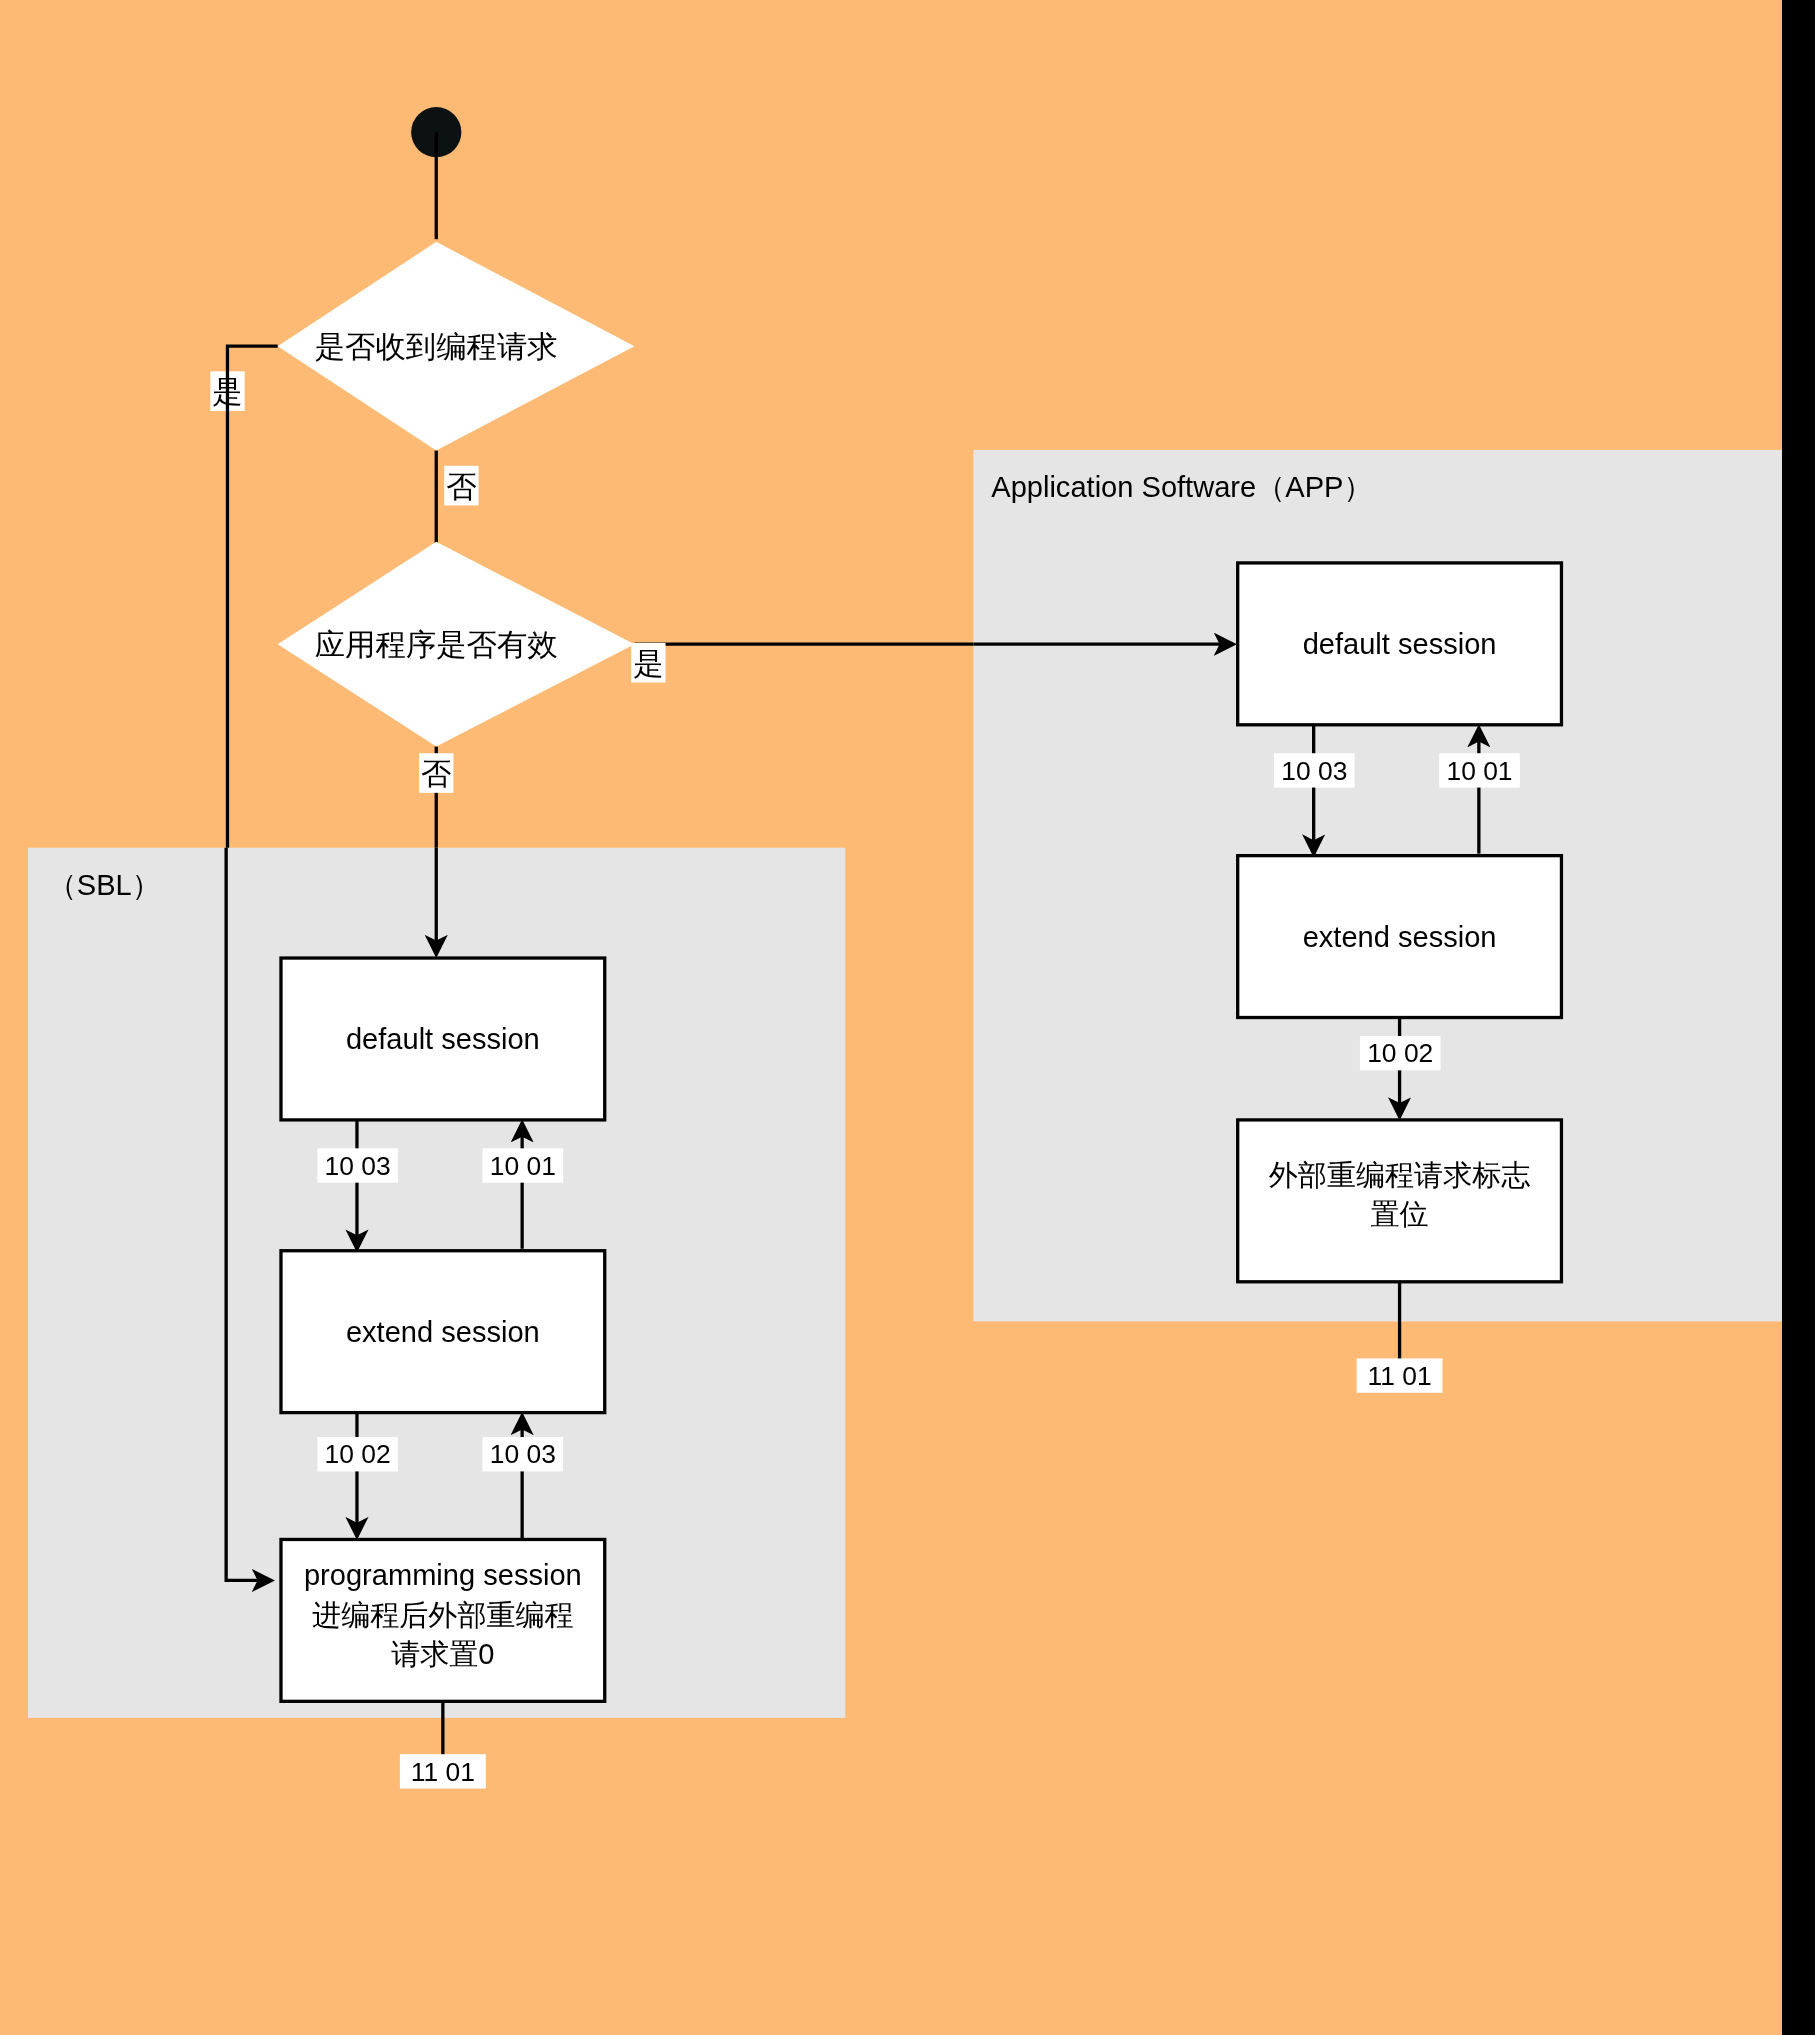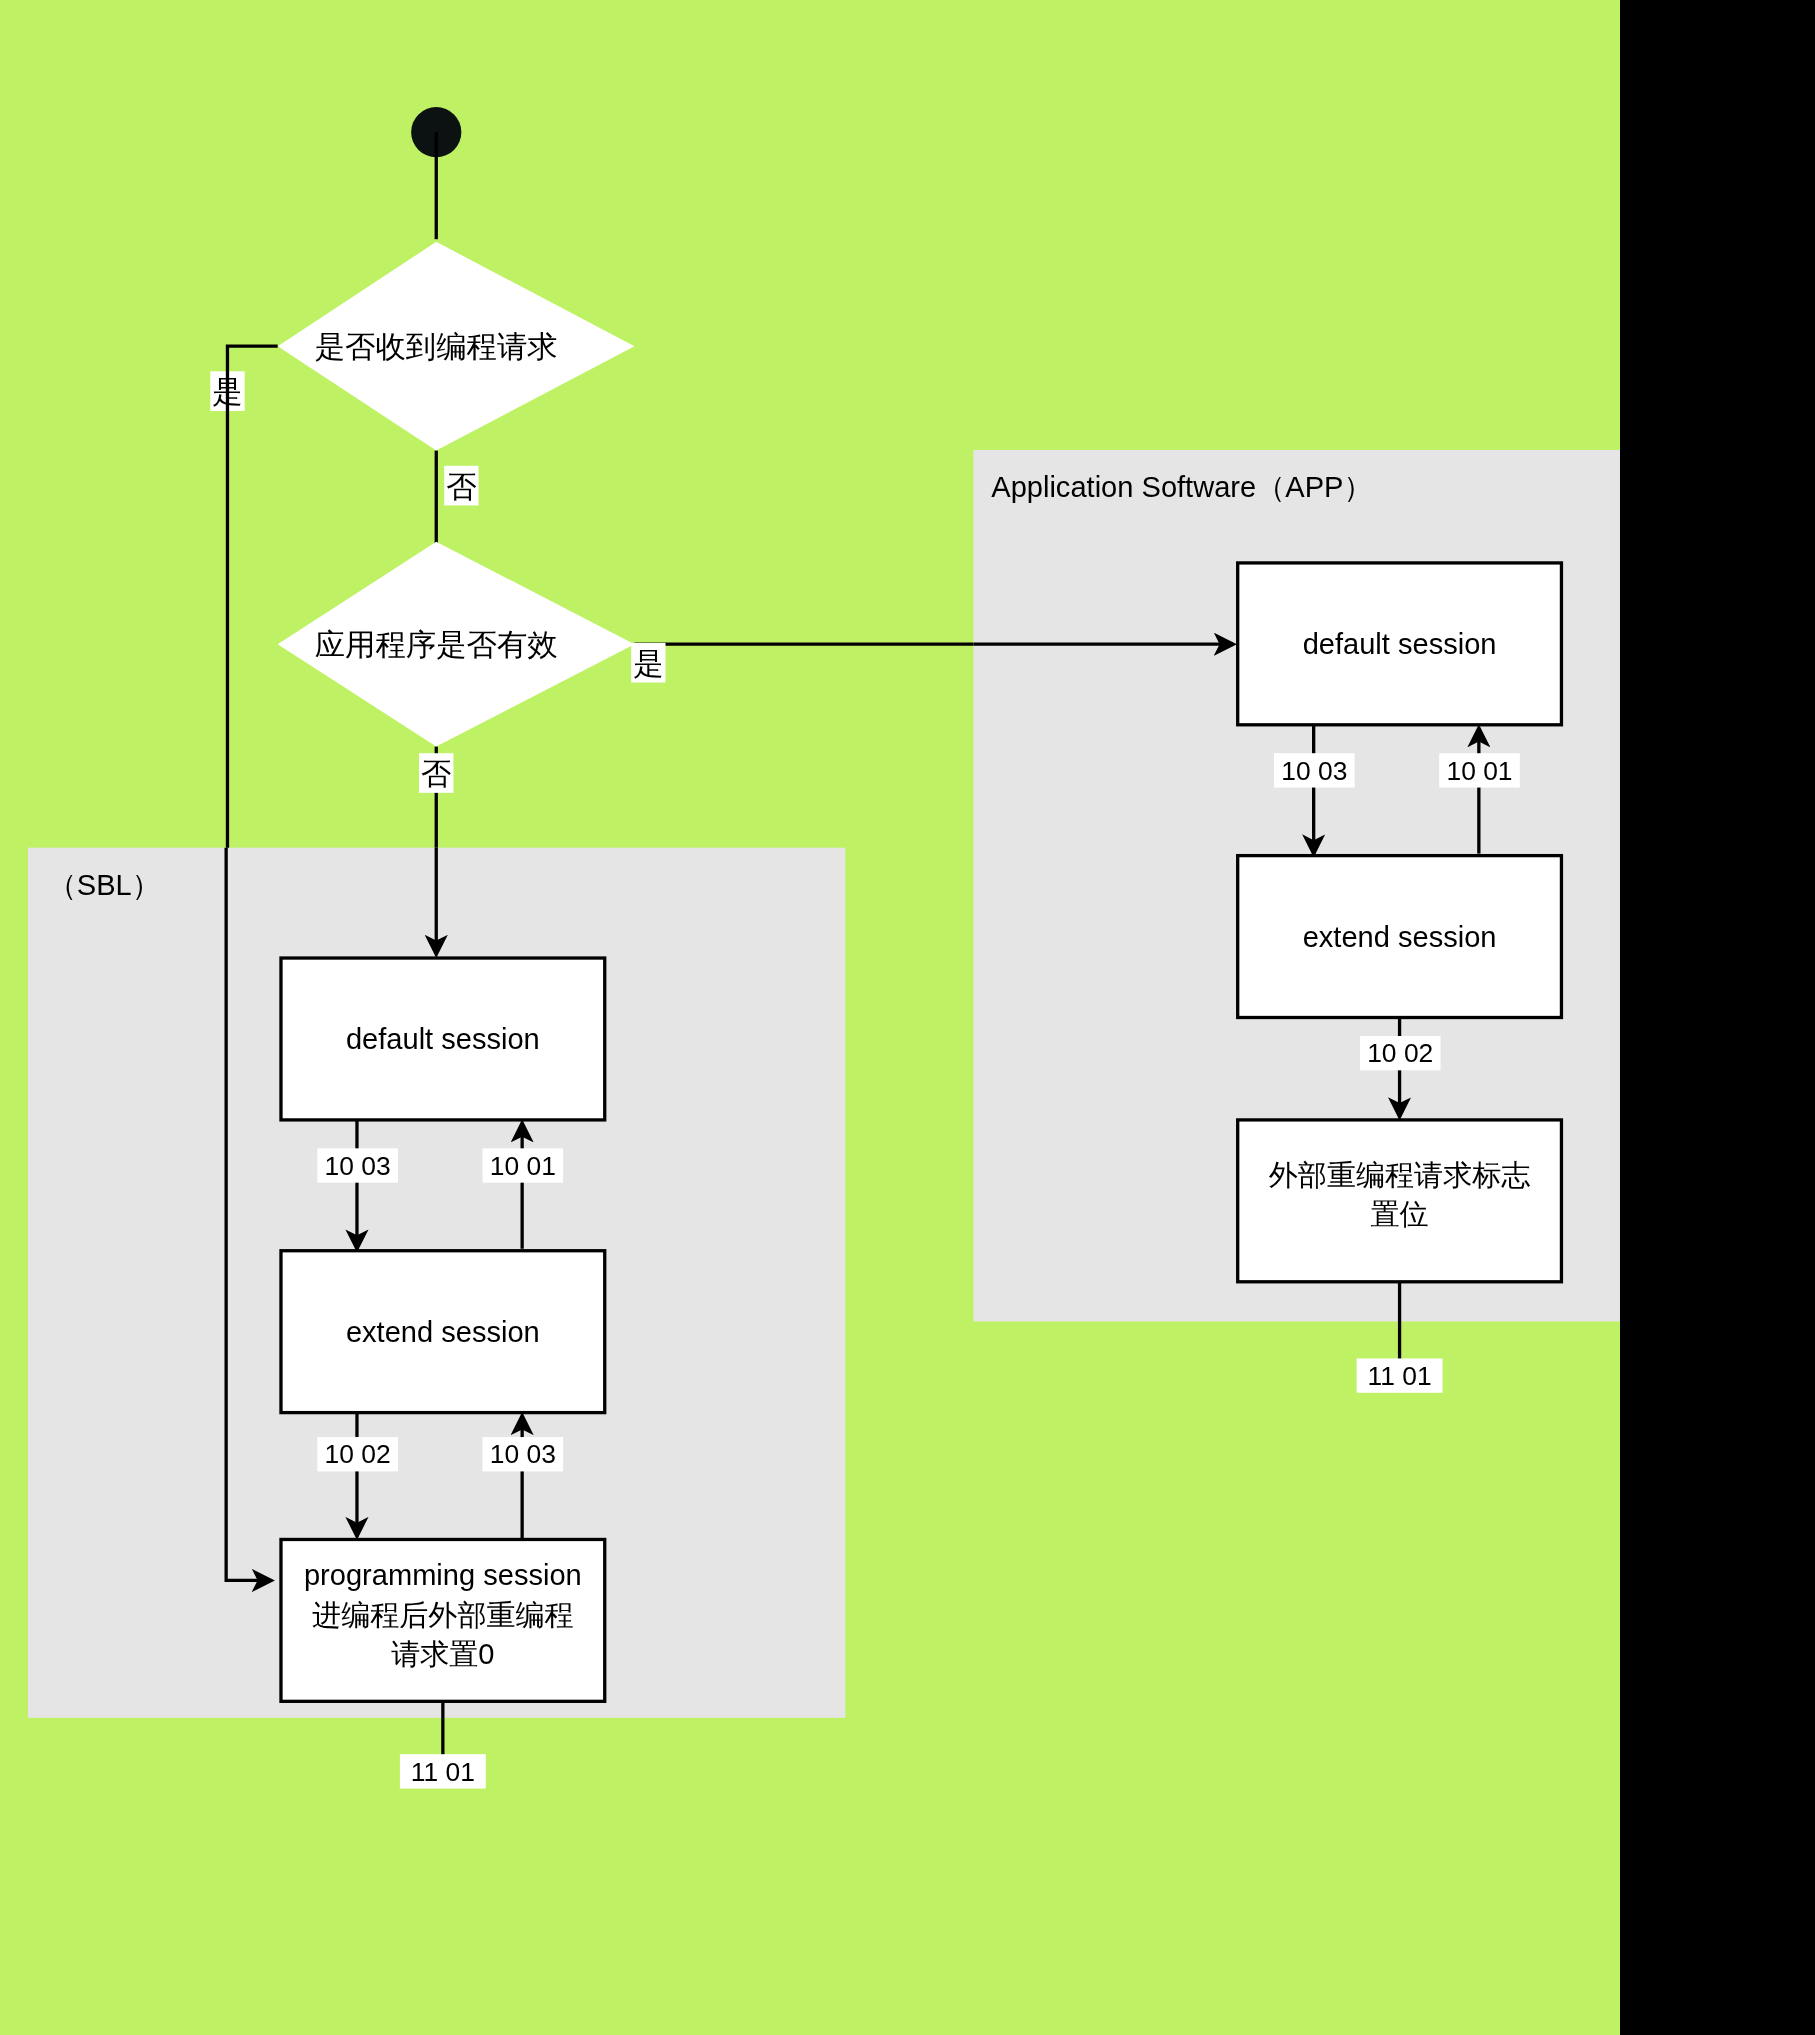--- a/index.html
+++ b/index.html
@@ -3,23 +3,23 @@
 <meta charset="utf-8">
 <title>Flowchart</title>
 <style>
   html, body {
     margin: 0;
     padding: 0;
     background: #000000;
   }
   #page {
     position: relative;
-    width: 1620px;
+    width: 1782px;
     height: 2035px;
-    background: #bef264;
+    background: #fdba74;
     overflow: hidden;
     font-family: "Liberation Sans", "DejaVu Sans", sans-serif;
   }
   svg#diagram {
     position: absolute;
     left: 0;
     top: 0;
     width: 1816px;
     height: 2035px;
     display: block;

